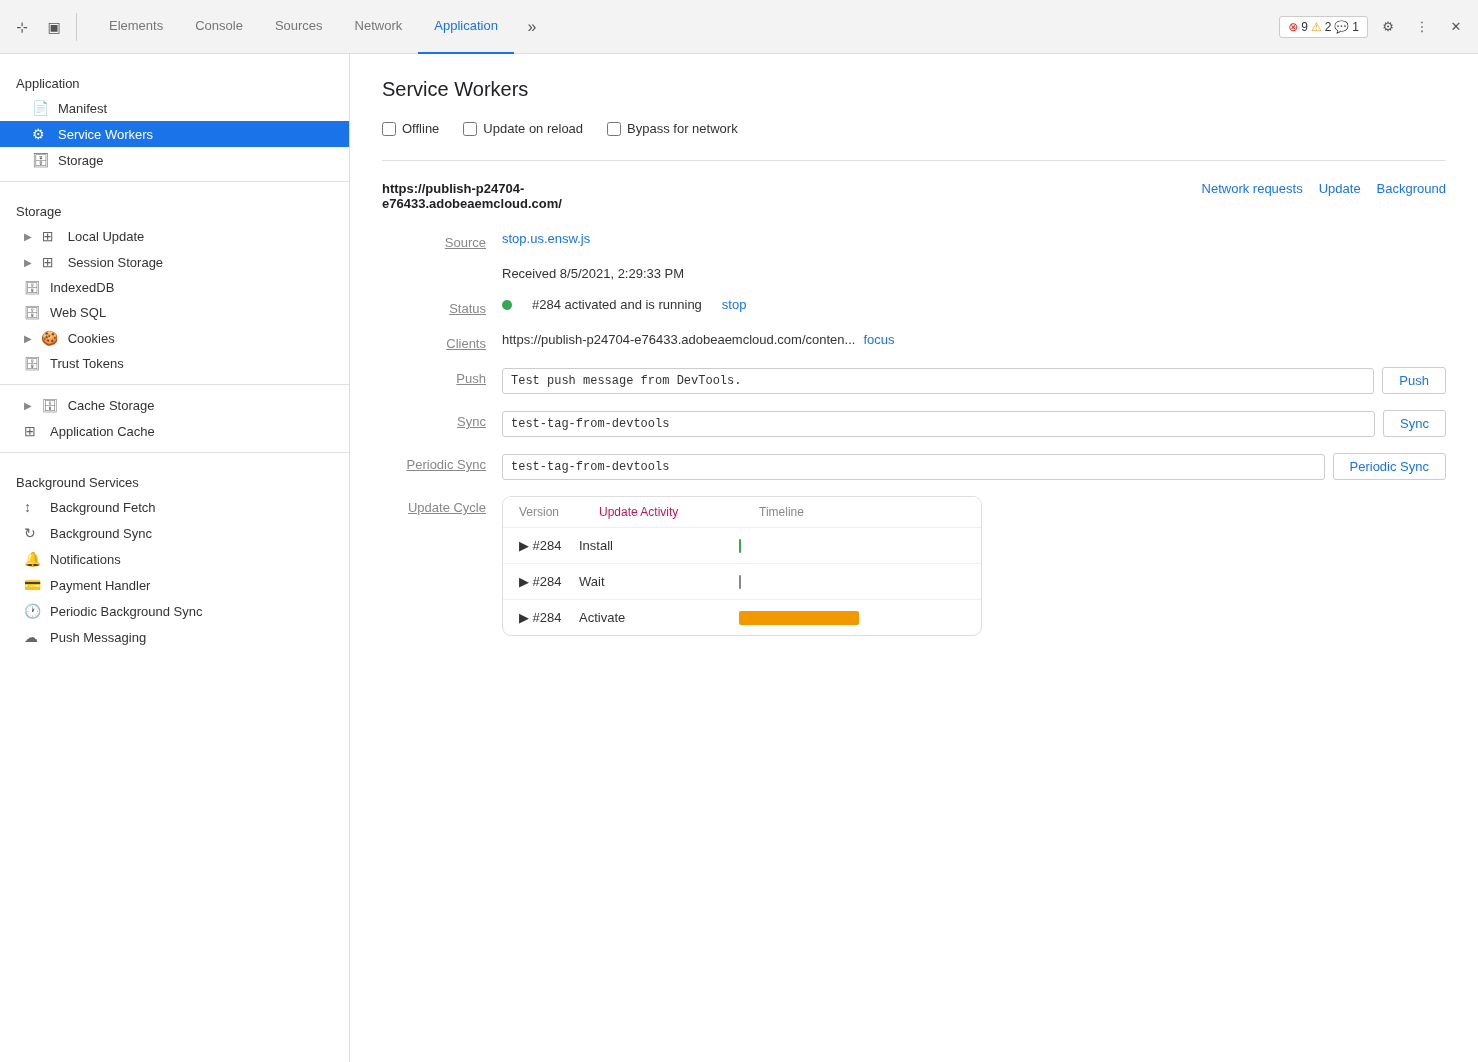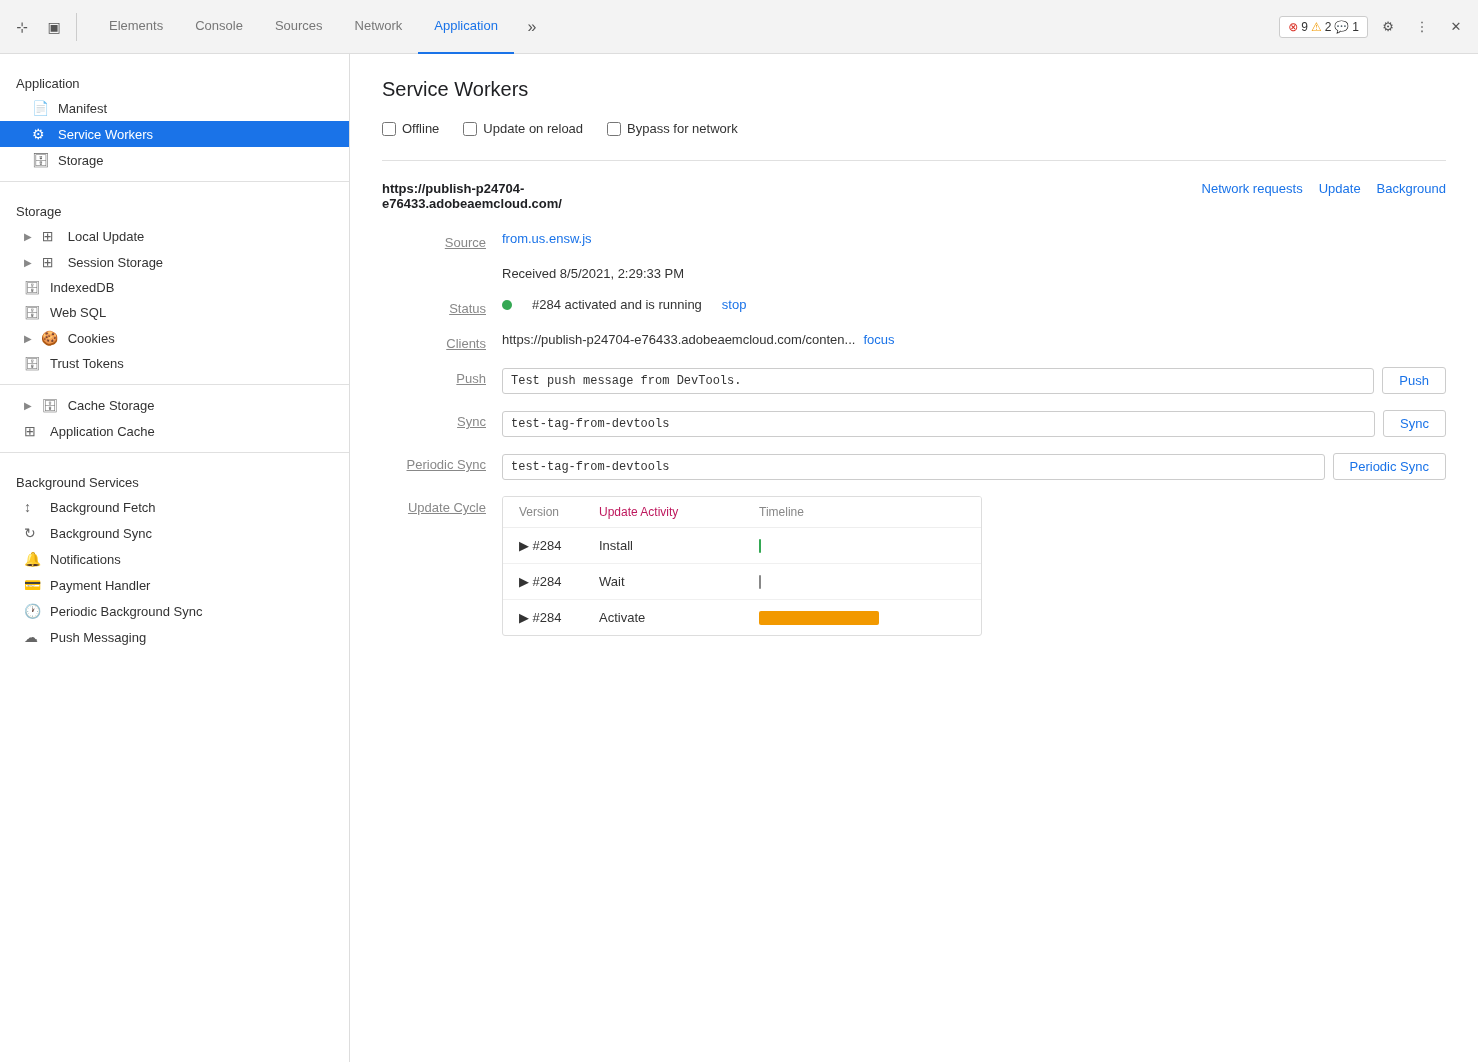--- a/index.html
+++ b/index.html
@@ -99,30 +99,30 @@
       outline: none;
     }
     .action-button {
       padding: 5px 16px; border: 1px solid #ccc; border-radius: 3px;
       background: #fff; font-size: 13px; color: #1a73e8; cursor: pointer;
       white-space: nowrap;
     }
 
     
     .update-cycle-table {
-      border: 1px solid #ddd; border-radius: 3px; overflow: hidden;
+      border: 1px solid #ddd; border-radius: 9px; overflow: hidden;
       width: 480px; font-size: 13px;
     }
     .uc-header { display: flex; background: #fff; padding: 8px 16px; border-bottom: 1px solid #eee; }
     .uc-col-version { width: 80px; color: #888; font-size: 12px; }
     .uc-col-activity { width: 160px; color: #be185d; font-size: 12px; }
     .uc-col-timeline { flex: 1; color: #888; font-size: 12px; }
     .uc-row { display: flex; align-items: center; padding: 10px 16px; border-bottom: 1px solid #f0f0f0; }
     .uc-row:last-child { border-bottom: none; }
-    .uc-cell-version { width: 80px; font-size: 13px; color: #333; cursor: pointer; }
+    .uc-cell-version { width: 60px; font-size: 13px; color: #333; cursor: pointer; }
     .uc-cell-activity { width: 160px; font-size: 13px; color: #333; }
     .uc-cell-timeline { flex: 1; }
     .timeline-bar { height: 14px; border-radius: 2px; }
     .timeline-tick { width: 2px; height: 14px; border-radius: 1px; }
 
     .scroll-bottom { height: 40px; }
   </style>
 </head>
 <body>
 
@@ -281,21 +281,21 @@
         <div class="sw-actions">
           <a class="sw-action-link">Network requests</a>
           <a class="sw-action-link">Update</a>
           <a class="sw-action-link">Background</a>
         </div>
       </div>
 
       <div class="field-row">
         <div class="field-label">Source</div>
         <div class="field-value">
-          <a class="field-link">from.us.ensw.js</a>
+          <a class="field-link">stop.us.ensw.js</a>
         </div>
       </div>
 
       <div class="field-row">
         <div class="field-label"></div>
         <div class="field-value">Received 8/5/2021, 2:29:33 PM</div>
       </div>
 
       <div class="field-row">
         <div class="field-label">Status</div>

